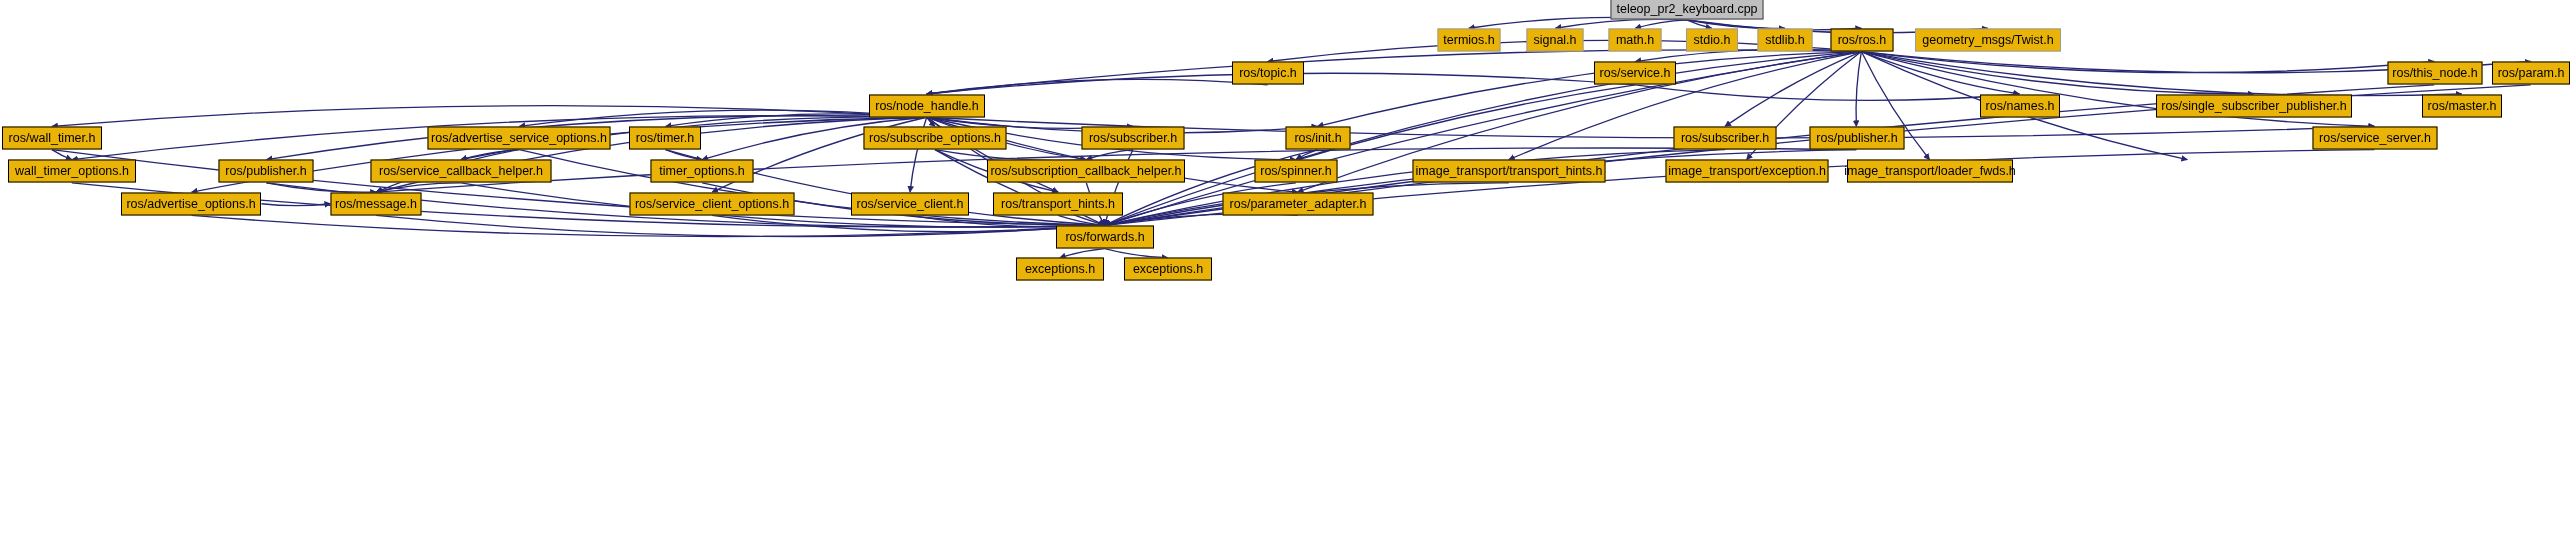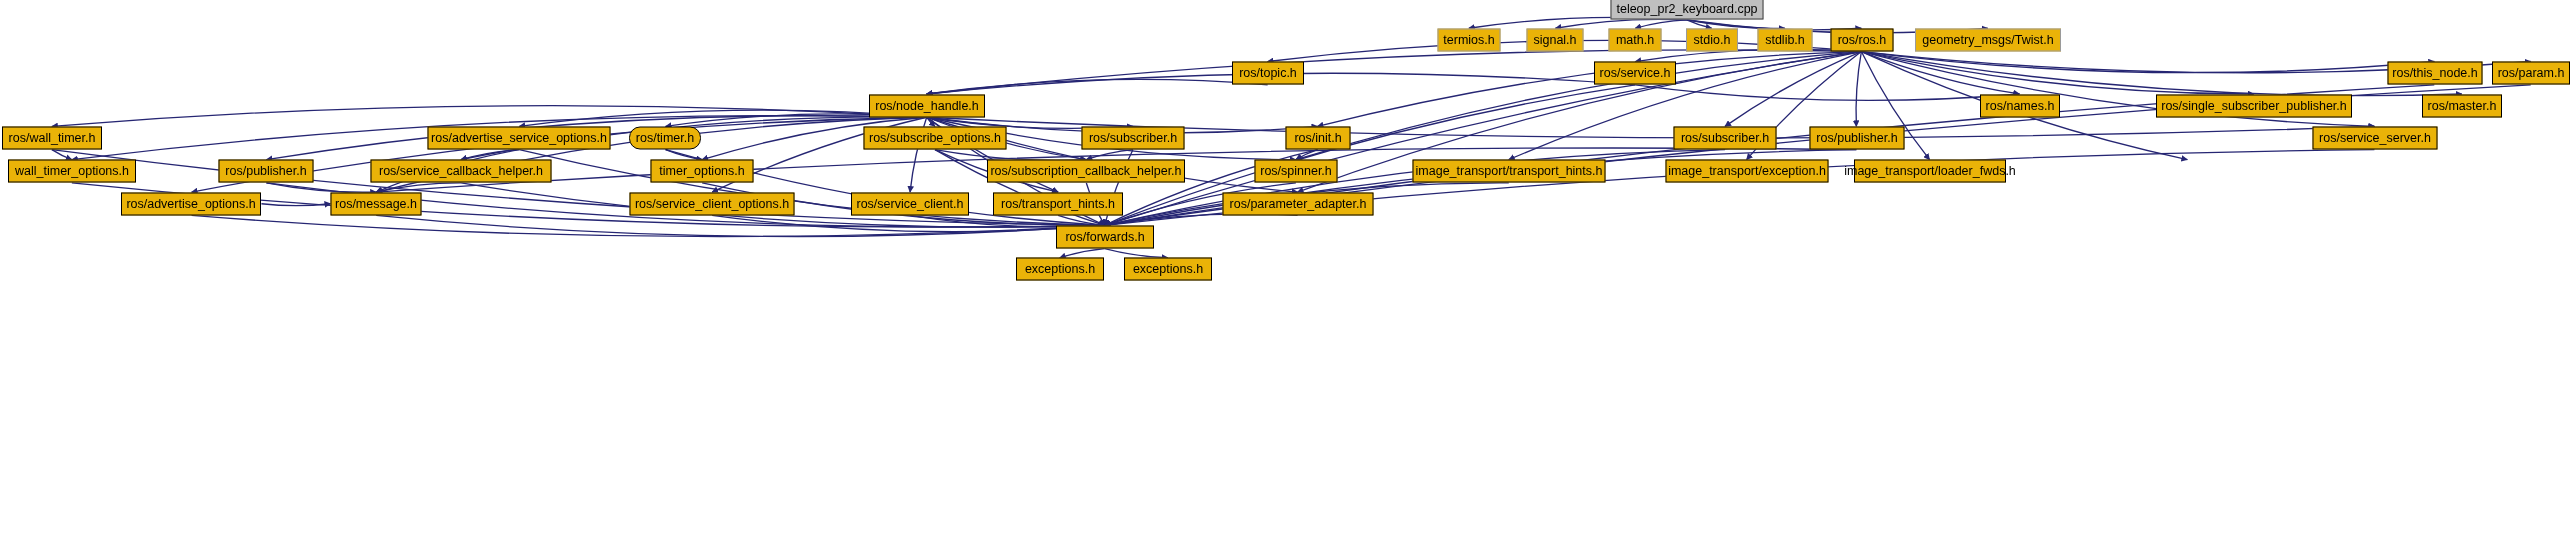--- a/index.html
+++ b/index.html
@@ -208,21 +208,21 @@
       </div>
       <div class="gnode strong" style="left: 2462px; top: 106px; width: 80px;">
         <span class="gnode-label">ros/master.h</span>
       </div>
       <div class="gnode strong" style="left: 52px; top: 138px; width: 100px;">
         <span class="gnode-label">ros/wall_timer.h</span>
       </div>
       <div class="gnode strong" style="left: 519px; top: 138px; width: 183px;">
         <span class="gnode-label">ros/advertise_service_options.h</span>
       </div>
-      <div class="gnode strong" style="left: 665px; top: 138px; width: 72px; border-radius: 11px;">
+      <div class="gnode strong" style="left: 665px; top: 138px; width: 72px;">
         <span class="gnode-label">ros/timer.h</span>
       </div>
       <div class="gnode strong" style="left: 935px; top: 138px; width: 143px;">
         <span class="gnode-label">ros/subscribe_options.h</span>
       </div>
       <div class="gnode strong" style="left: 1133px; top: 138px; width: 103px;">
         <span class="gnode-label">ros/subscriber.h</span>
       </div>
       <div class="gnode strong" style="left: 1318px; top: 138px; width: 65px;">
         <span class="gnode-label">ros/init.h</span>
@@ -253,21 +253,21 @@
       </div>
       <div class="gnode strong" style="left: 1296px; top: 171px; width: 83px;">
         <span class="gnode-label">ros/spinner.h</span>
       </div>
       <div class="gnode strong" style="left: 1509px; top: 171px; width: 193px;">
         <span class="gnode-label">image_transport/transport_hints.h</span>
       </div>
       <div class="gnode strong" style="left: 1747px; top: 171px; width: 163px;">
         <span class="gnode-label">image_transport/exception.h</span>
       </div>
-      <div class="gnode strong" style="left: 1930px; top: 171px; width: 152px; text-align: right;">
+      <div class="gnode strong" style="left: 1930px; top: 171px; width: 166px; text-align: right;">
         <span class="gnode-label">image_transport/loader_fwds.h</span>
       </div>
       <div class="gnode strong" style="left: 191px; top: 204px; width: 140px;">
         <span class="gnode-label">ros/advertise_options.h</span>
       </div>
       <div class="gnode strong" style="left: 376px; top: 204px; width: 91px;">
         <span class="gnode-label">ros/message.h</span>
       </div>
       <div class="gnode strong" style="left: 712px; top: 204px; width: 165px;">
         <span class="gnode-label">ros/service_client_options.h</span>

